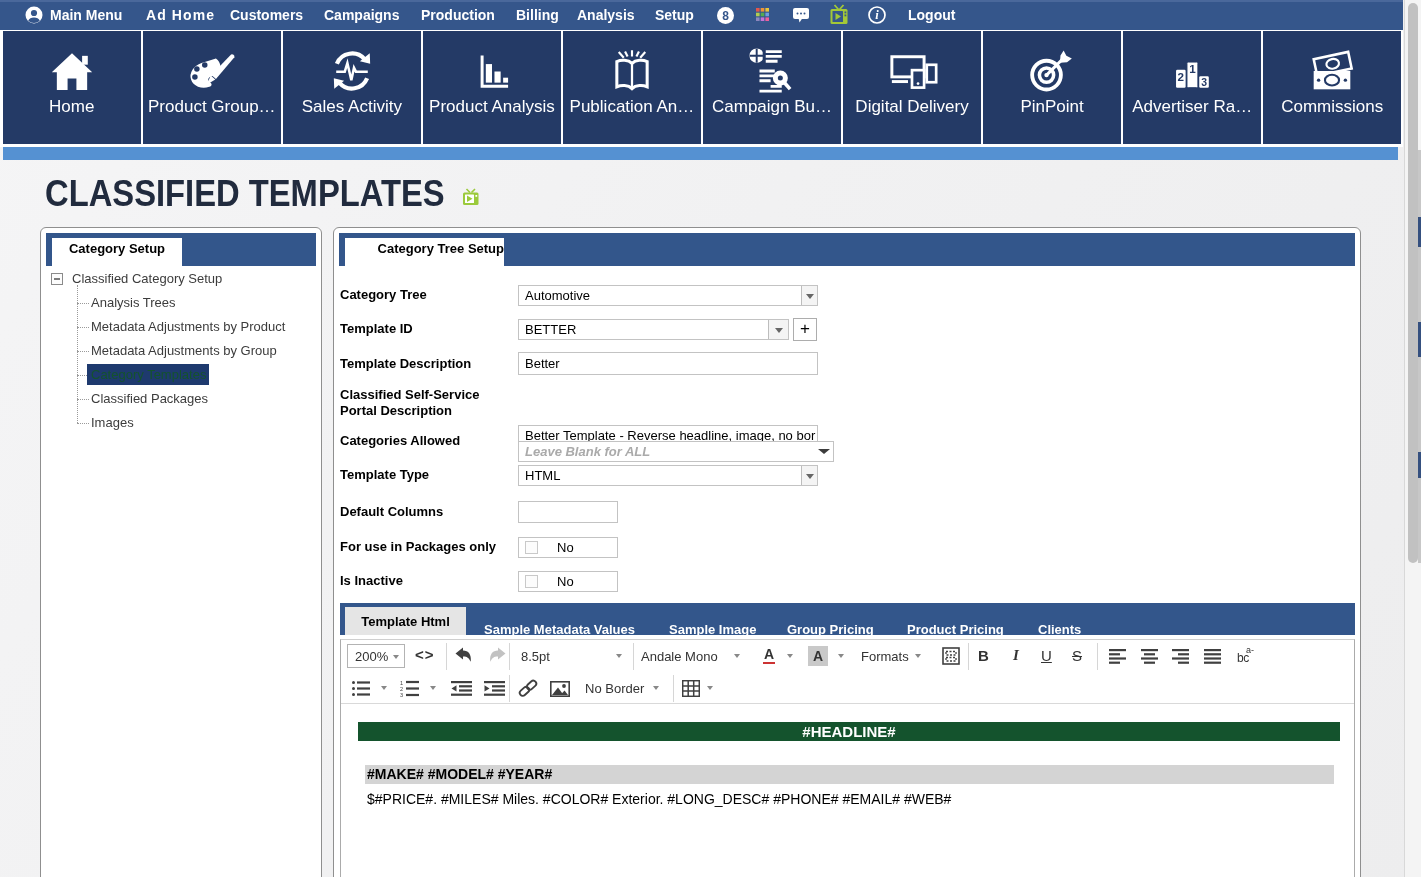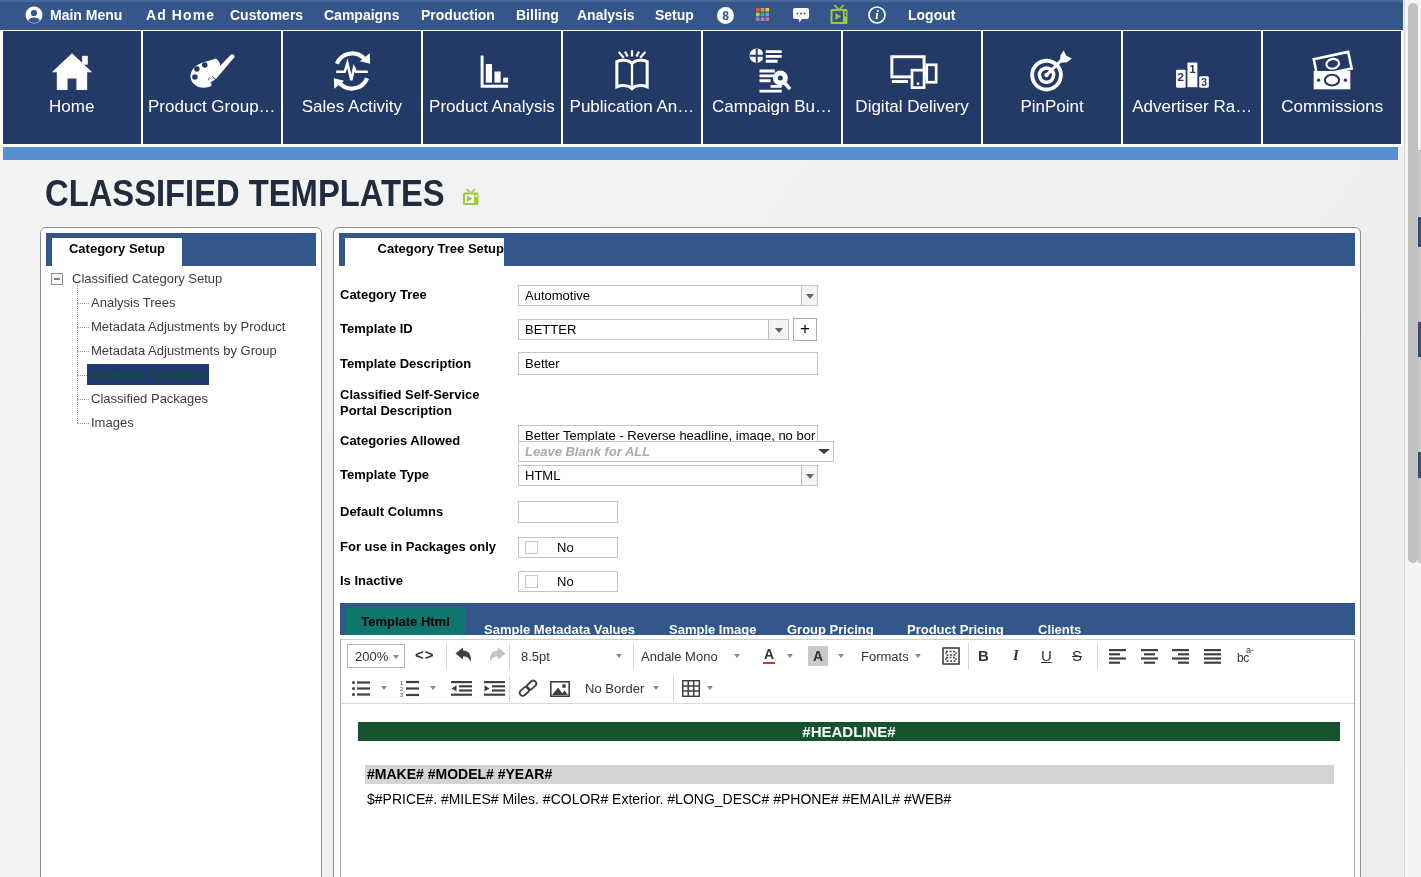--- a/index.html
+++ b/index.html
@@ -39,21 +39,21 @@
 .ddbtn:after { content:""; position:absolute; left:50%; top:50%; margin:-2px 0 0 -4px;
   border:4px solid transparent; border-top:5px solid #666; }
 .plainarrow { position:absolute; width:0; height:0; border:6px solid transparent; border-top:5.5px solid #3c3c3c; }
 
 
 .trow { position:absolute; font-size:13px; color:#3c3c3c; white-space:nowrap; }
 
 
 #tabstrip { position:absolute; left:340px; top:603px; width:1015px; height:32px; background:#33568b; }
 .tstab { position:absolute; color:#fff; font-size:13px; font-weight:bold; line-height:37px; white-space:nowrap;margin-top:8px; }
-#tsactive { position:absolute; left:5px; top:4px; width:121px; height:28px; background:#0f766e;
+#tsactive { position:absolute; left:5px; top:4px; width:121px; height:28px; background:#e5e5e5;
   color:#000; font-size:13px; font-weight:bold; text-align:center; line-height:29px; }
 
 
 #editor { position:absolute; left:340px; top:639px; width:1015px; height:238px;
   border:1px solid #ababab; border-top:1px solid #cfcfcf; border-bottom:none; background:#fff; }
 .tb { position:absolute; left:0; right:0; }
 .tbsep { position:absolute; width:1px; background:#d6d6d6; }
 .tbtext { position:absolute; font-size:13px; color:#333; white-space:nowrap; }
 .tbarrow { position:absolute; width:0; height:0; border:3.5px solid transparent; border-top:4.5px solid #888; }
 

